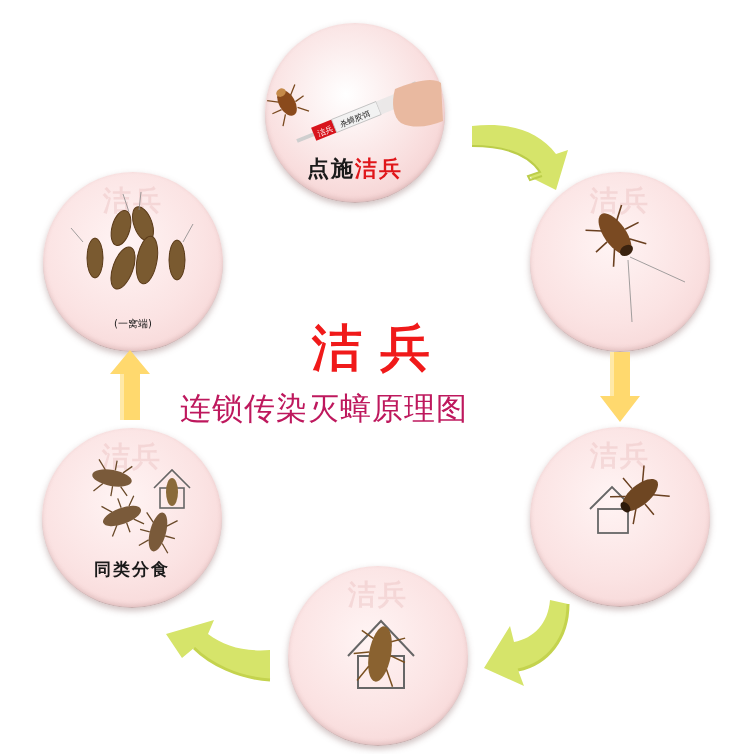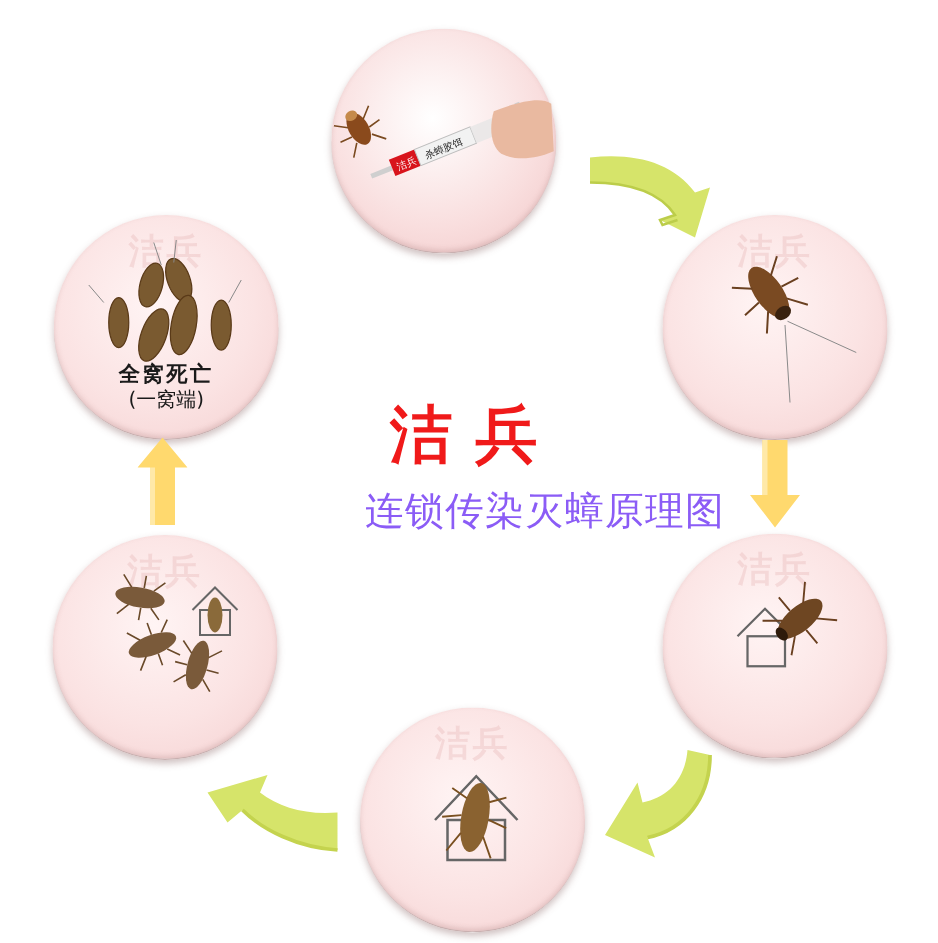--- a/index.html
+++ b/index.html
@@ -21,33 +21,33 @@
     font-size: 28px; font-weight: bold; color: rgba(230,180,180,0.35);
     letter-spacing: 2px;
   }
   .step-label {
     position: absolute; left: 0; right: 0; bottom: 26px; text-align: center;
     font-family: "DejaVu Serif", "Liberation Serif", serif;
     font-size: 17px; color: #1a1a1a; letter-spacing: 2px; font-weight: bold;
   }
   .step-sub {
     position: absolute; left: 0; right: 0; bottom: 10px; text-align: center;
-    font-size: 16px; color: #1a1a1a; margin-top: 36px;
+    font-size: 10px; color: #1a1a1a; margin-top: 36px;
   }
   .hero .step-label { font-size: 22px; bottom: 18px; }
   .hero .accent { color: #e0161a; }
 
   .center-title {
     position: absolute; left: 230px; top: 315px; width: 300px; text-align: center;
     font-size: 50px; font-weight: bold; color: #f01a1a; letter-spacing: 18px;
     font-family: "DejaVu Serif", "Liberation Serif", serif;
   }
   .center-sub {
-    position: absolute; left: 180px; top: 388px; width: 400px; text-align: right;
-    font-size: 31px; color: #8b5cf6; letter-spacing: 1px;
+    position: absolute; left: 180px; top: 388px; width: 400px; text-align: left;
+    font-size: 31px; color: #be185d; letter-spacing: 1px;
   }
 
   .arrow { position: absolute; }
   svg { display: block; }
 </style>
 </head>
 <body>
 
 <div class="stage">
 
@@ -68,20 +68,21 @@
         <rect x="18" y="-7" width="22" height="14" fill="#d8141c"></rect>
         <rect x="40" y="-7" width="48" height="14" fill="#f2f2f2" stroke="#bdbdbd" stroke-width="0.8"></rect>
         <rect x="88" y="-7" width="40" height="14" fill="#e6e6e6" opacity="0.8"></rect>
         <rect x="128" y="-11" width="4" height="22" fill="#d0d0d0"></rect>
         <text x="22" y="4" font-size="8" fill="#fff">洁兵</text>
         <text x="46" y="4" font-size="8" fill="#222">杀蟑胶饵</text>
       </g>
 
       <path d="M130,66 C150,58 168,54 176,60 L178,98 C164,104 148,106 136,100 C128,94 126,80 130,66 Z" fill="#e9b9a0"></path>
     </svg>
+    <div class="step-label"><span>点施</span><span class="accent">洁兵</span></div>
   </div>
 
   <div class="step" style="left:530px; top:172px;">
     <div class="watermark">洁兵</div>
     <svg width="180" height="180" viewBox="0 0 180 180" style="position:absolute;left:0;top:0;">
       <g transform="translate(85,62) rotate(-35)">
         <ellipse cx="0" cy="0" rx="11" ry="24" fill="#7a4a22"></ellipse>
         <ellipse cx="0" cy="20" rx="7" ry="5" fill="#3a220f"></ellipse>
         <path d="M-9,-10 L-22,-20 M-11,2 L-26,4 M-9,12 L-20,26 M9,-10 L22,-20 M11,2 L26,4 M9,12 L20,26" stroke="#6a4020" stroke-width="1.6" fill="none"></path>
       </g>
@@ -134,36 +135,36 @@
         <path d="M-7,-8 L-16,-16 M-8,2 L-18,2 M-7,10 L-15,18 M7,-8 L16,-16 M8,2 L18,2 M7,10 L15,18" stroke="#6a4a2a" stroke-width="1.3" fill="none"></path>
       </g>
       <g transform="translate(116,104) rotate(15)">
         <ellipse cx="0" cy="0" rx="8" ry="20" fill="#7a5a3a"></ellipse>
         <path d="M-7,-8 L-16,-16 M-8,2 L-18,2 M-7,10 L-15,18 M7,-8 L16,-16 M8,2 L18,2 M7,10 L15,18" stroke="#6a4a2a" stroke-width="1.3" fill="none"></path>
       </g>
       <g transform="translate(130,64)">
         <ellipse cx="0" cy="0" rx="6" ry="14" fill="#8a6a3a"></ellipse>
       </g>
     </svg>
+    <div class="step-label">同类分食</div>
   </div>
 
   <div class="step" style="left:43px; top:172px;">
     <div class="watermark">洁兵</div>
     <svg width="180" height="180" viewBox="0 0 180 180" style="position:absolute;left:0;top:0;">
       <g fill="#7a5a30" stroke="#5a3a18" stroke-width="1">
         <ellipse cx="52" cy="86" rx="8" ry="20"></ellipse>
         <ellipse cx="78" cy="56" rx="9" ry="18" transform="rotate(15 78 56)"></ellipse>
         <ellipse cx="100" cy="52" rx="9" ry="18" transform="rotate(-20 100 52)"></ellipse>
         <ellipse cx="80" cy="96" rx="10" ry="22" transform="rotate(20 80 96)"></ellipse>
         <ellipse cx="104" cy="88" rx="10" ry="24" transform="rotate(10 104 88)"></ellipse>
         <ellipse cx="134" cy="88" rx="8" ry="20"></ellipse>
       </g>
       <path d="M40,70 L28,56 M140,70 L150,52 M86,40 L80,22 M96,38 L98,20" stroke="#888" stroke-width="0.8"></path>
     </svg>
-    <div class="step-label" style="bottom:40px;">全窝死亡</div>
     <div class="step-sub" style="bottom:20px;">(一窝端)</div>
   </div>
 
   <div class="arrow" style="left:468px; top:118px;">
     <svg width="110" height="80" viewBox="0 0 110 80">
       <path d="M4,8 C40,4 70,12 88,36 L100,32 L88,72 L60,58 L72,54 C60,36 36,28 4,28 Z" fill="#d6e46a"></path>
       <path d="M4,28 C36,28 60,36 72,54 L60,58 L62,62 L74,58" fill="none" stroke="#bccd4a" stroke-width="2"></path>
     </svg>
   </div>
 

